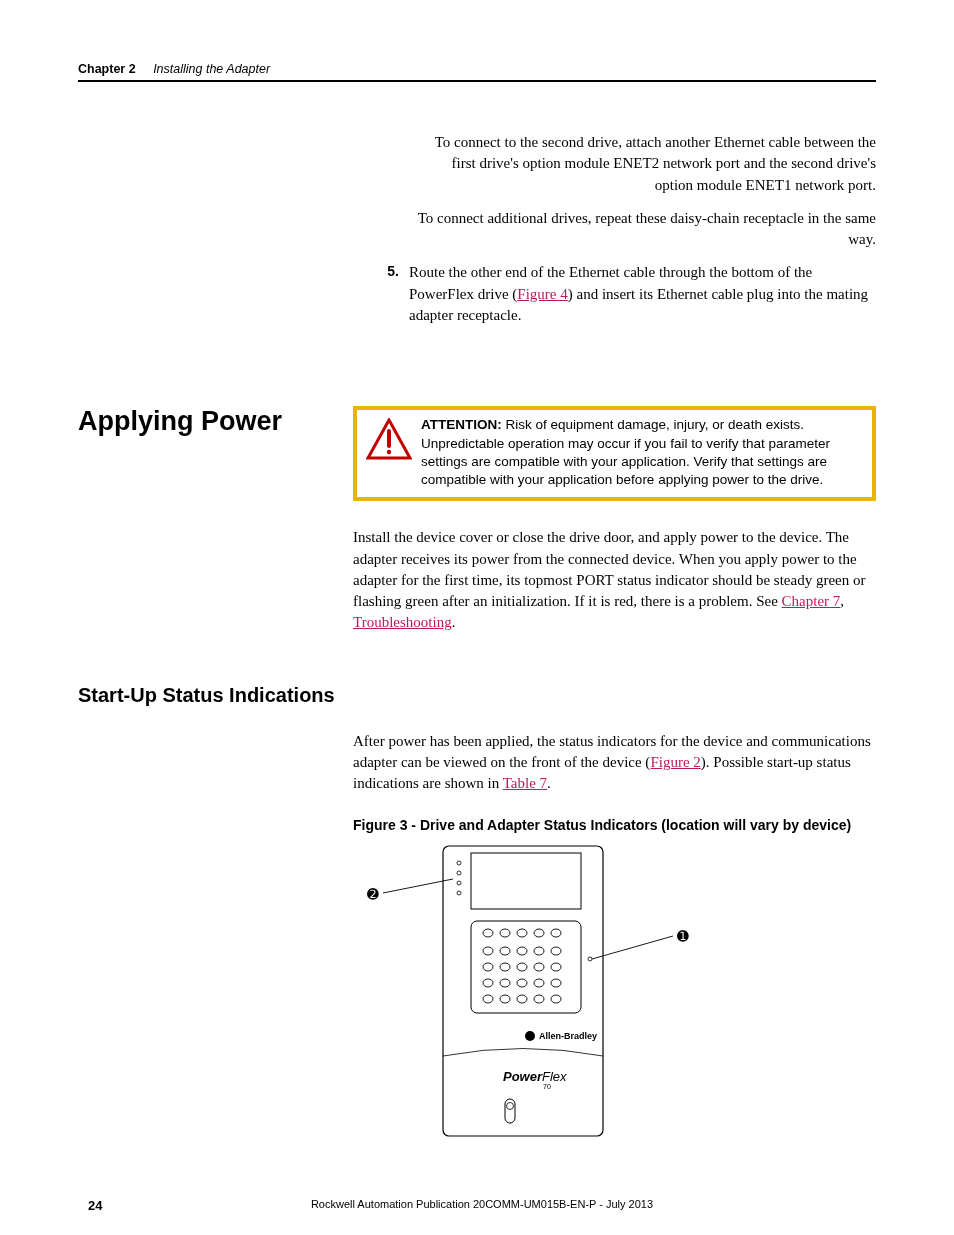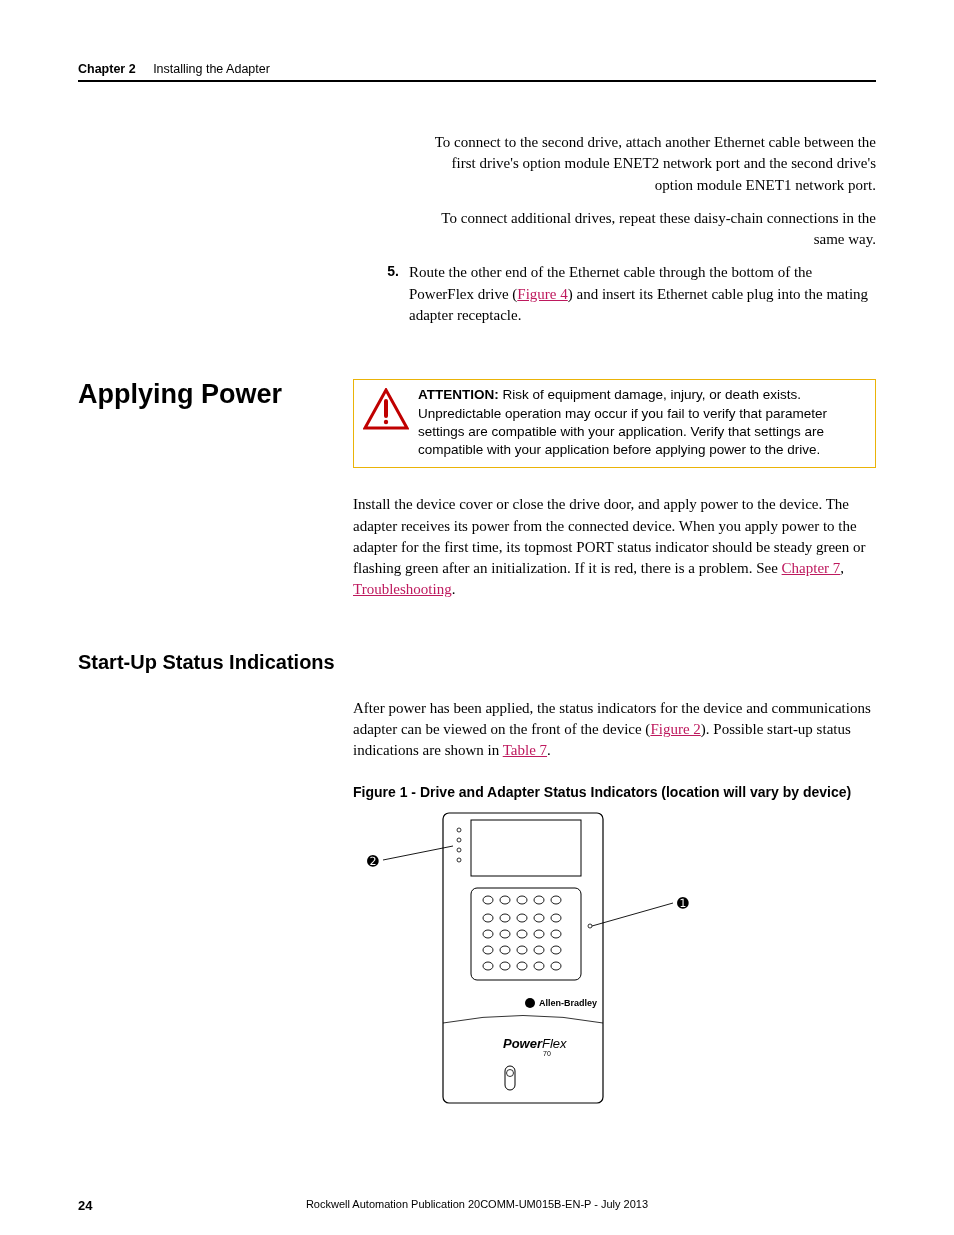--- a/index.html
+++ b/index.html
@@ -23,20 +23,21 @@
     margin-bottom: 50px;
     font-family: Arial, Helvetica, sans-serif;
     font-size: 12.5px;
   }
   .header .chapter {
     font-weight: bold;
   }
   .header .chtitle {
     margin-left: 14px;
     font-weight: normal;
+    font-style: italic;
   }
   .para-block {
     margin-left: 332px;
     font-size: 15px;
     line-height: 1.42;
   }
   .para-block p {
     margin: 0 0 12px 0;
     text-align: right;
   }
@@ -59,32 +60,32 @@
   }
   .step-text {
     flex: 1;
   }
   .xref {
     color: #be185d;
     text-decoration: underline;
   }
   .sec-row {
     display: flex;
-    margin-top: 53px;
+    margin-top: 80px;
   }
   .sec-title {
     width: 275px;
     flex: 0 0 275px;
     font-family: Arial, Helvetica, sans-serif;
     font-weight: bold;
     font-size: 27px;
   }
   .att-box {
     flex: 1;
-    border: 1px solid #eab308;
+    border: 4px solid #eab308;
     display: flex;
   }
   .att-icon-cell {
     width: 64px;
     flex: 0 0 64px;
     display: flex;
     align-items: flex-start;
     justify-content: center;
     padding-top: 8px;
   }
@@ -126,21 +127,21 @@
     margin-top: 22px;
   }
   .fig-svg {
     margin-left: 275px;
     margin-top: 8px;
     width: 370px;
   }
   .footer {
     position: absolute;
     bottom: 22px;
-    left: 78px;
+    left: 88px;
     right: 78px;
     font-family: Arial, Helvetica, sans-serif;
     font-size: 11px;
     display: flex;
     justify-content: space-between;
     align-items: baseline;
   }
   .footer .pgnum {
     font-weight: bold;
     font-size: 13px;
@@ -156,21 +157,21 @@
 <body>
 
 <div class="page">
   <div class="header">
     <span class="chapter">Chapter 2</span>
     <span class="chtitle">Installing the Adapter</span>
   </div>
 
   <div class="para-block">
     <p>To connect to the second drive, attach another Ethernet cable between the first drive's option module ENET2 network port and the second drive's option module ENET1 network port.</p>
-    <p>To connect additional drives, repeat these daisy-chain connections in the same way.</p>
+    <p>To connect additional drives, repeat these daisy-chain receptacle in the same way.</p>
   </div>
 
   <div class="step-block">
     <div class="step-row">
       <div class="step-num">5.</div>
       <div class="step-text">
         <span>Route the other end of the Ethernet cable through the bottom of the PowerFlex drive (</span><a class="xref">Figure 4</a><span>) and insert its Ethernet cable plug into the mating adapter receptacle.</span>
       </div>
     </div>
   </div>
@@ -198,21 +199,21 @@
   </div>
 
   <div class="sub-head">Start-Up Status Indications</div>
 
   <div class="sub-para">
     <p>
       <span>After power has been applied, the status indicators for the device and communications adapter can be viewed on the front of the device (</span><a class="xref">Figure 2</a><span>). Possible start-up status indications are shown in </span><a class="xref">Table 7</a><span>.</span>
     </p>
   </div>
 
-  <div class="fig-caption">Figure 1 - Drive and Adapter Status Indicators (location will vary by device)</div>
+  <div class="fig-caption">Figure 3 - Drive and Adapter Status Indicators (location will vary by device)</div>
 
   <div class="fig-svg">
     <svg width="370" height="300" viewBox="0 0 370 300" font-family="Arial">
 
       <rect x="90" y="5" width="160" height="290" rx="6" ry="6" fill="none" stroke="#000" stroke-width="1.2"></rect>
 
       <circle cx="106" cy="22" r="2" fill="none" stroke="#000" stroke-width="0.8"></circle>
       <circle cx="106" cy="32" r="2" fill="none" stroke="#000" stroke-width="0.8"></circle>
       <circle cx="106" cy="42" r="2" fill="none" stroke="#000" stroke-width="0.8"></circle>
       <circle cx="106" cy="52" r="2" fill="none" stroke="#000" stroke-width="0.8"></circle>

